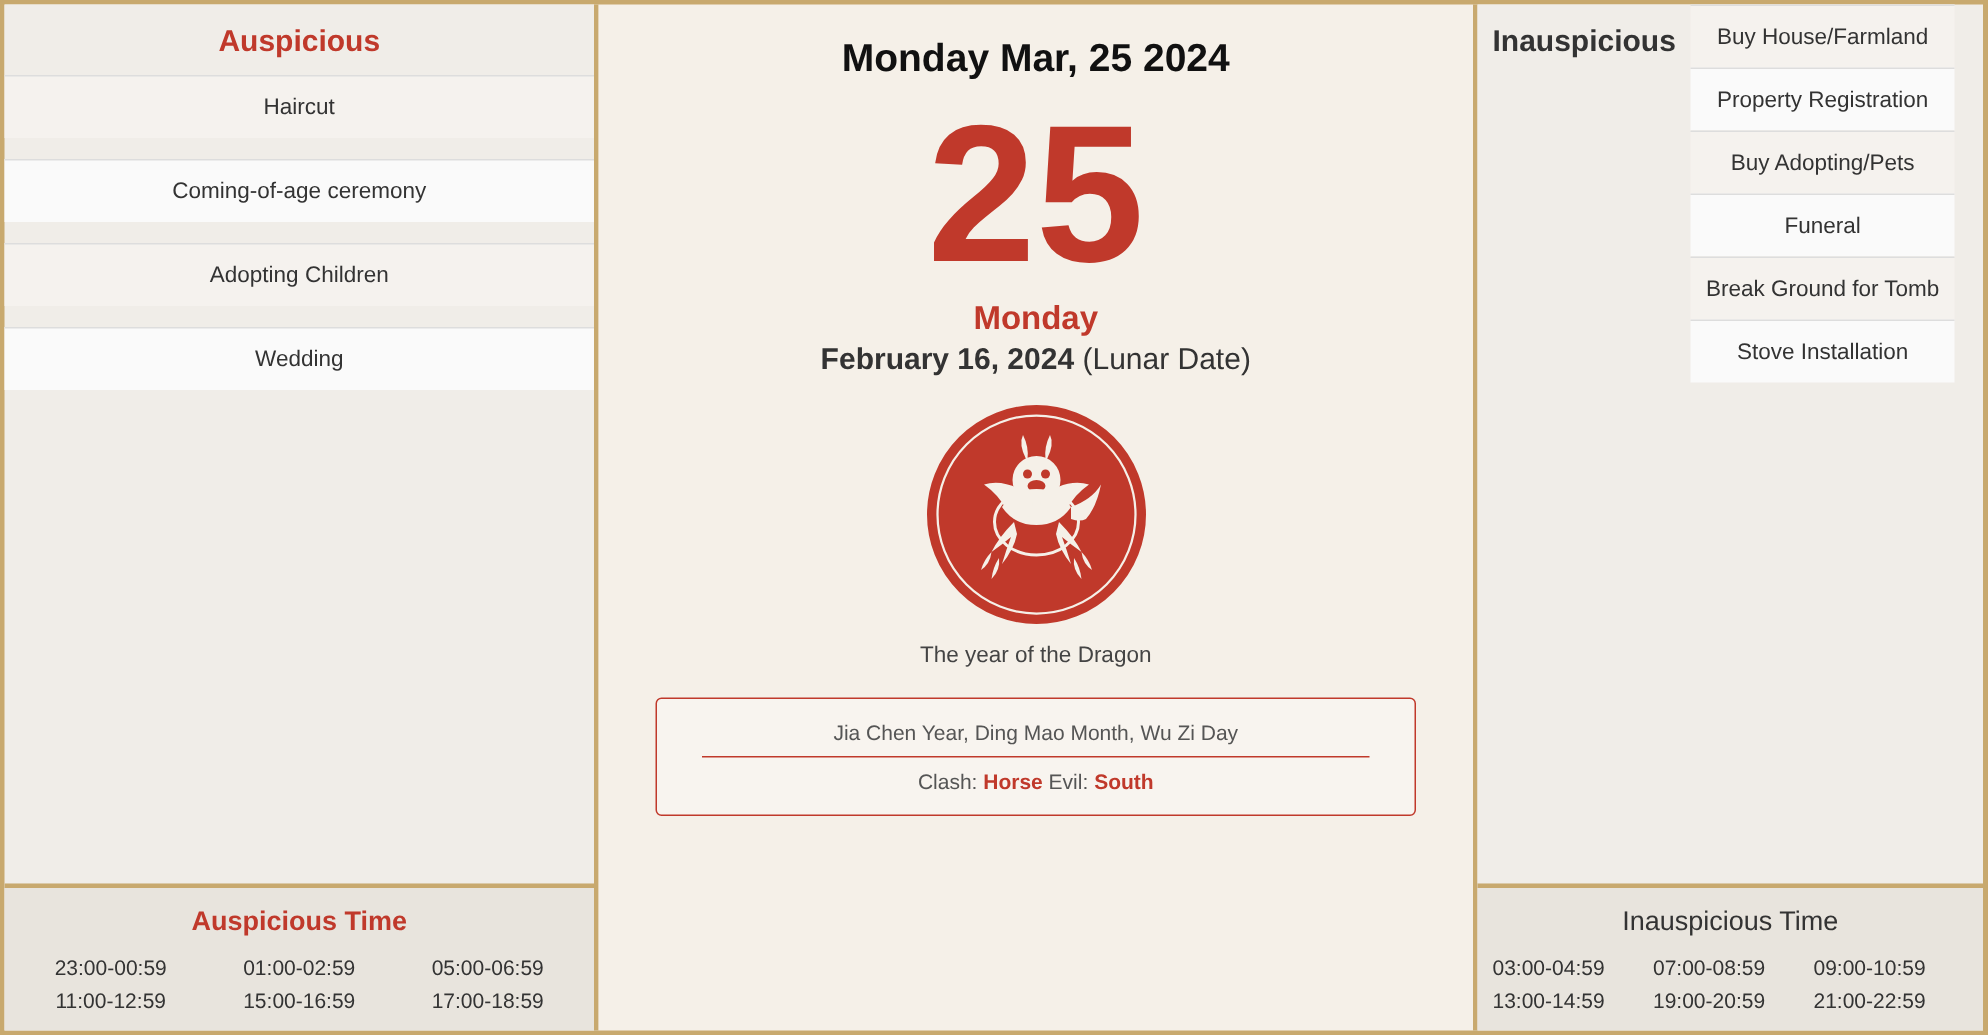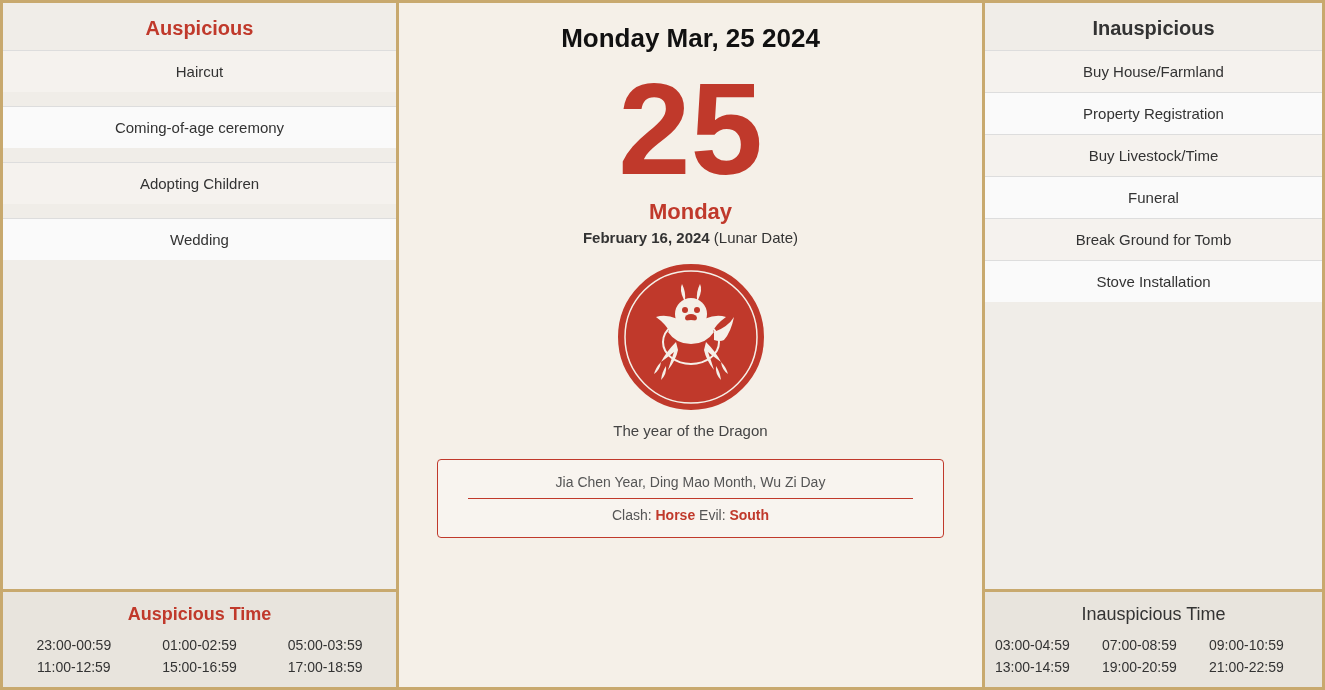--- a/index.html
+++ b/index.html
@@ -105,21 +105,21 @@
       line-height: 1;
       margin-bottom: 5px;
     }
     .day-name {
       font-size: 22px;
       font-weight: bold;
       color: #c0392b;
       margin-bottom: 4px;
     }
     .lunar-date {
-      font-size: 15px;
+      font-size: 20px;
       color: #333;
       margin-bottom: 16px;
     }
     .lunar-date strong {
       font-weight: bold;
     }
     .zodiac-circle {
       width: 150px;
       height: 150px;
       margin-bottom: 10px;
@@ -162,21 +162,20 @@
     .right-panel {
       width: 340px;
       background: #f0ede8;
       display: flex;
       flex-direction: column;
       border-left: 3px solid #c8a96e;
     }
     .right-top {
       flex: 1;
       display: flex;
-      flex-direction: column;
     }
     .inauspicious-header {
       background: #f0ede8;
       padding: 14px 10px 10px;
       text-align: center;
     }
     .inauspicious-header span {
       color: #333;
       font-size: 20px;
       font-weight: bold;
@@ -234,21 +233,21 @@
           <div class="auspicious-item">Coming-of-age ceremony</div>
           <div class="auspicious-item">Adopting Children</div>
           <div class="auspicious-item">Wedding</div>
         </div>
     </div>
     <div class="left-bottom">
       <div class="time-header">Auspicious Time</div>
       <div class="time-grid" id="auspicious-times">
       <div>23:00-00:59</div>
           <div>01:00-02:59</div>
-          <div>05:00-03:59</div>
+          <div>05:00-06:59</div>
           <div>11:00-12:59</div>
           <div>15:00-16:59</div>
           <div>17:00-18:59</div>
         </div>
     </div>
   </div>
 
   <div class="center-panel">
     <div class="date-title">Monday Mar, 25 2024</div>
     <div class="day-number">25</div>
@@ -314,21 +313,21 @@
   </div>
 
   <div class="right-panel">
     <div class="right-top">
       <div class="inauspicious-header">
         <span>Inauspicious</span>
       </div>
       <div class="inauspicious-items" id="inauspicious-items">
       <div class="inauspicious-item">Buy House/Farmland</div>
           <div class="inauspicious-item">Property Registration</div>
-          <div class="inauspicious-item">Buy Livestock/Time</div>
+          <div class="inauspicious-item">Buy Adopting/Pets</div>
           <div class="inauspicious-item">Funeral</div>
           <div class="inauspicious-item">Break Ground for Tomb</div>
           <div class="inauspicious-item">Stove Installation</div>
         </div>
     </div>
     <div class="right-bottom">
       <div class="inauspicious-time-header">Inauspicious Time</div>
       <div class="inauspicious-time-grid" id="inauspicious-times">
       <div>03:00-04:59</div>
           <div>07:00-08:59</div>

